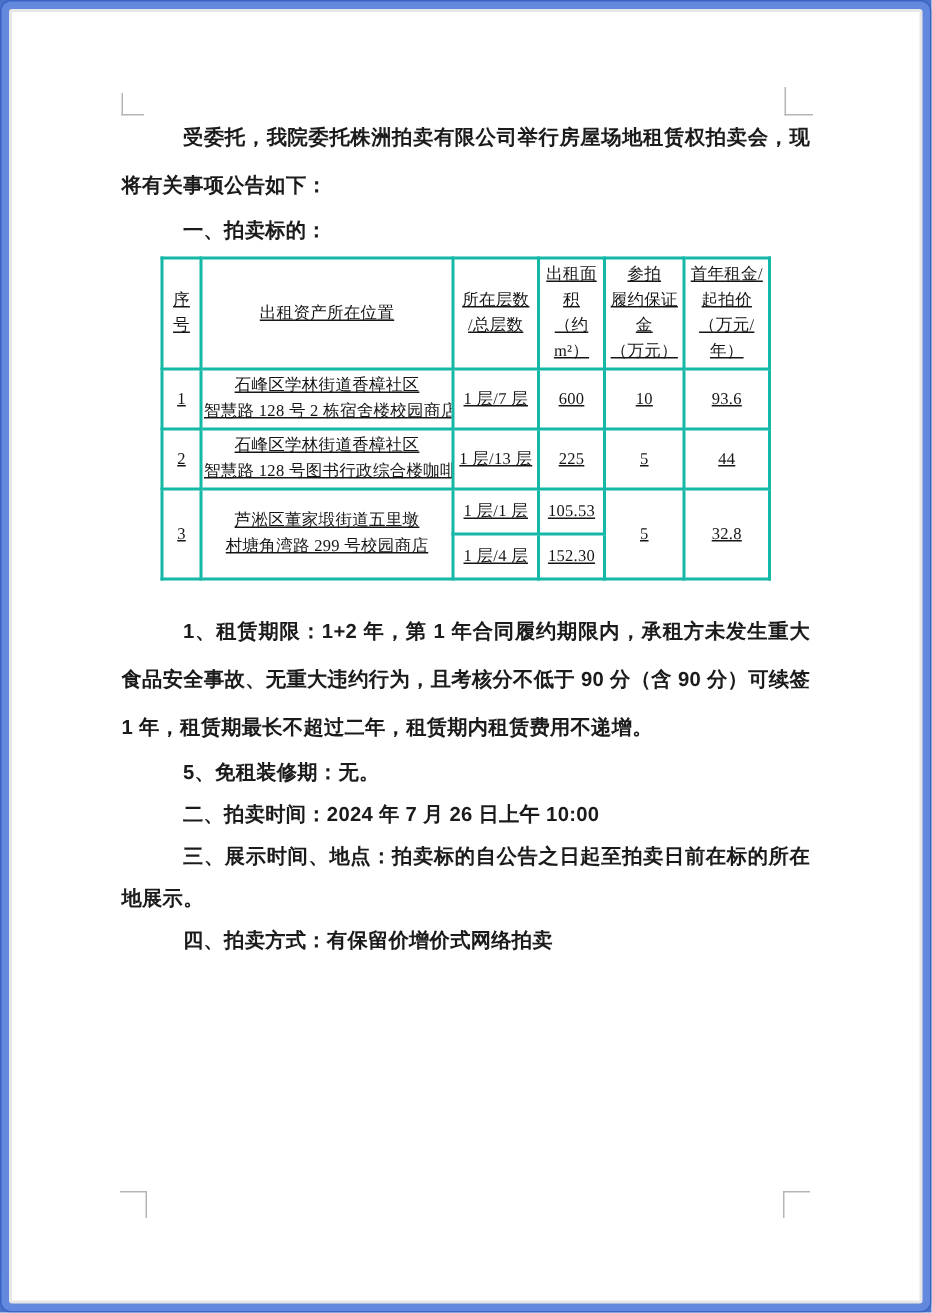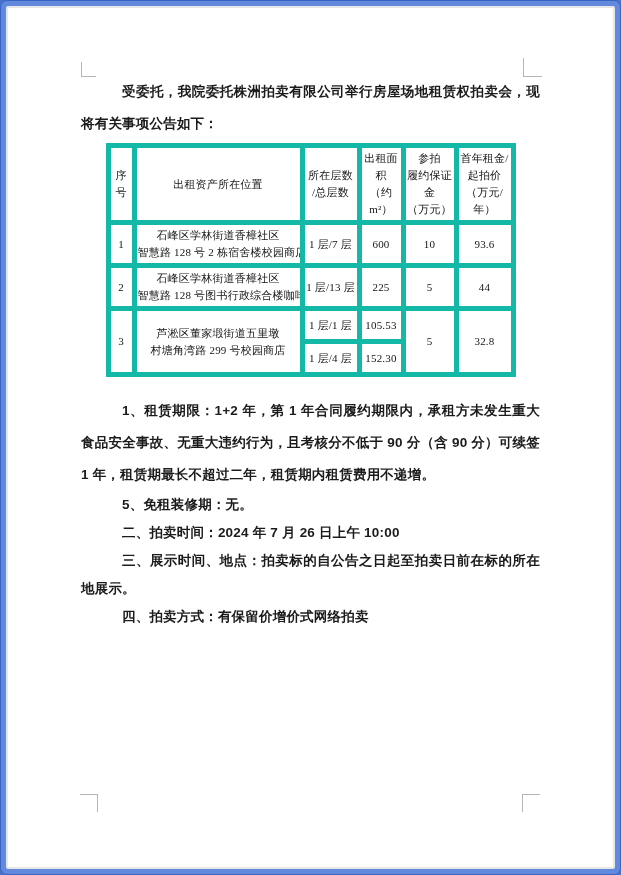--- a/index.html
+++ b/index.html
@@ -51,46 +51,48 @@
     border-collapse: collapse;
     table-layout: fixed;
     width: 405px;
     margin: 3px auto 18px auto;
     font-family: "Liberation Serif", serif;
     font-size: 11px;
     color: #151515;
     text-align: center;
   }
   table.lots th, table.lots td {
-    border: 5px solid #14b8a6;
+    border: 2px solid #14b8a6;
     font-weight: normal;
     vertical-align: middle;
     padding: 2px 1px;
     line-height: 1.55;
     overflow: hidden;
+    text-decoration: underline;
   }
   table.lots th { height: 60px; }
   td.r-tall { height: 34px; }
   td.r-sub  { height: 24px; }
   .loc-line { white-space: nowrap; }
 </style>
 </head>
 <body>
 
 <div class="frame"></div>
 <div class="page"></div>
 
 <div class="mark mark-tl"></div>
 <div class="mark mark-tr"></div>
 <div class="mark mark-bl"></div>
 <div class="mark mark-br"></div>
 
 <div class="content">
 
   <p class="intro">受委托，我院委托株洲拍卖有限公司举行房屋场地租赁权拍卖会，现将有关事项公告如下：</p>
+  <p class="heading">一、拍卖标的：</p>
 
   <table class="lots">
     <colgroup>
       <col style="width:26px">
         <col style="width:168px">
         <col style="width:57px">
       <col style="width:44px">
         <col style="width:53px">
         <col style="width:57px">
     </colgroup>

